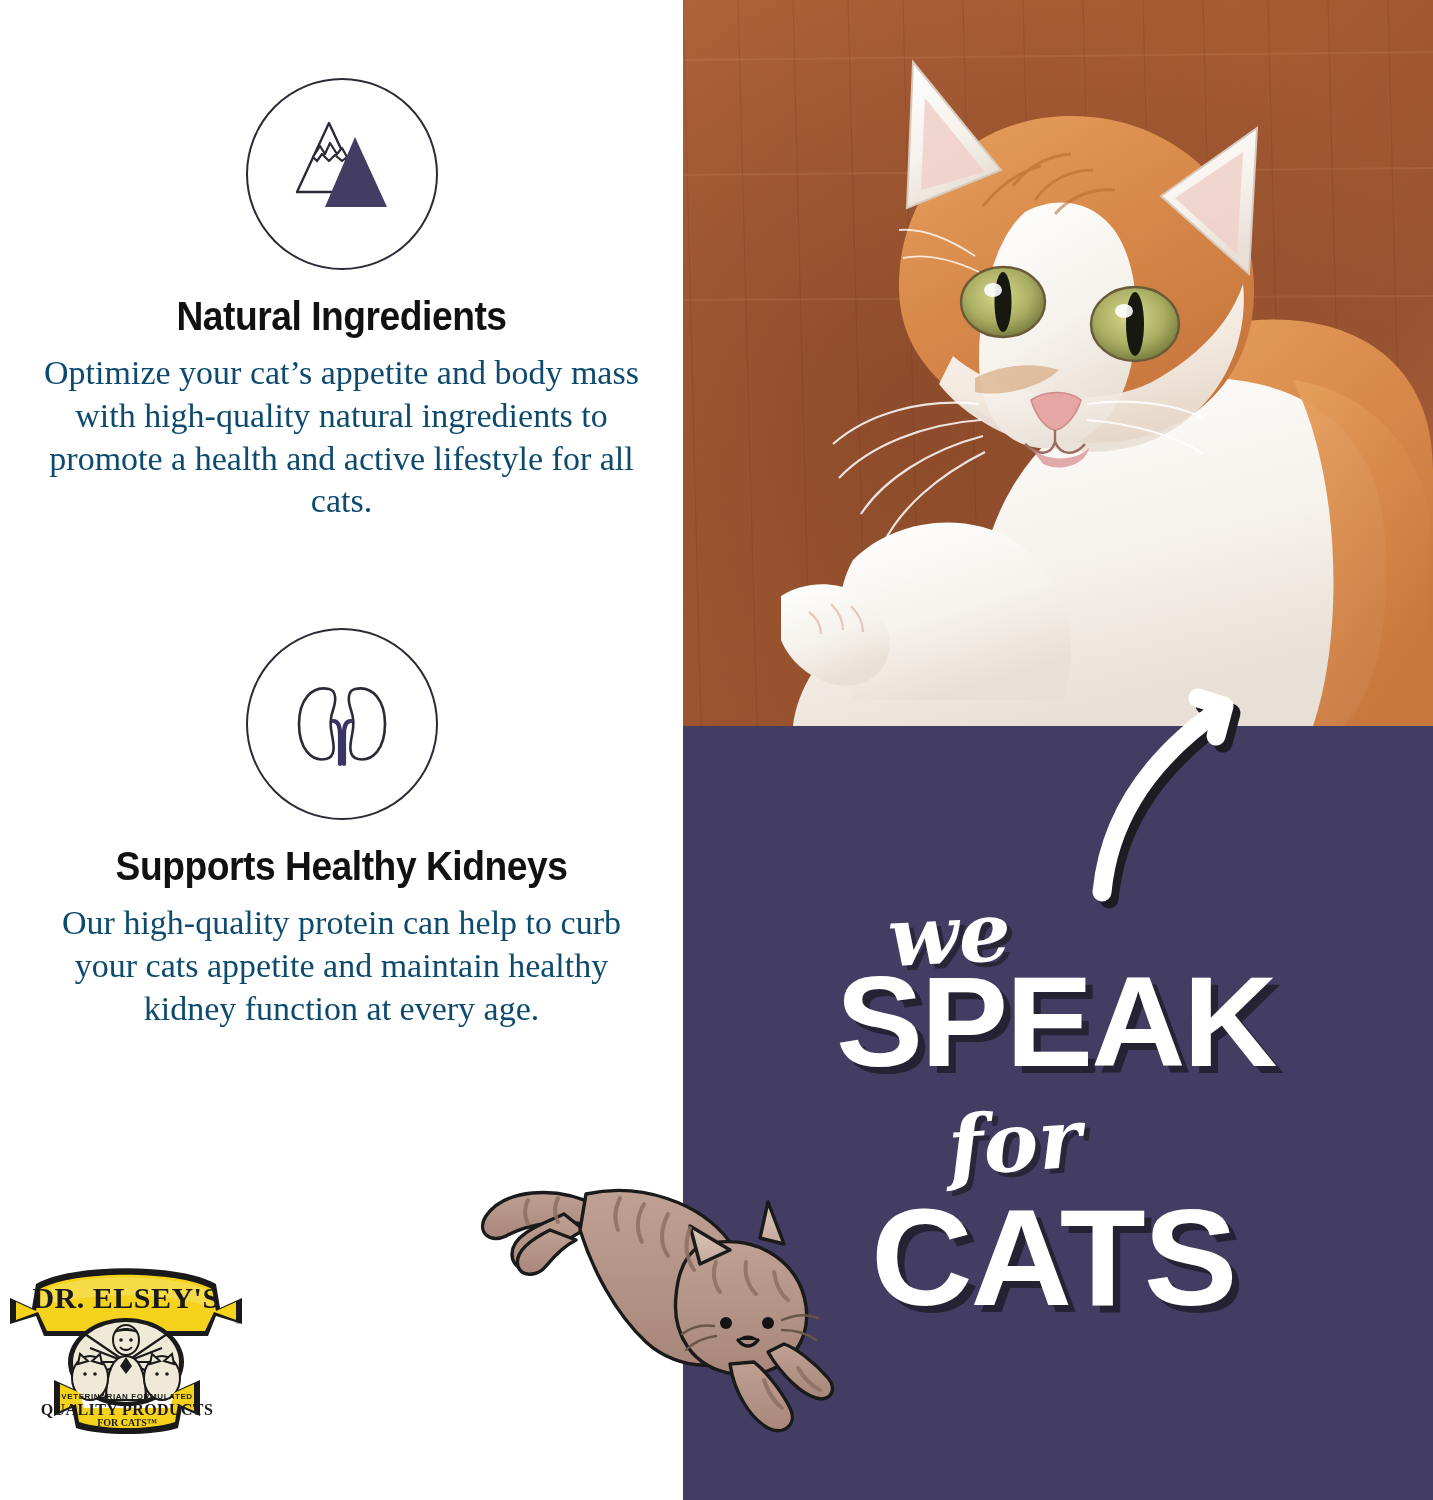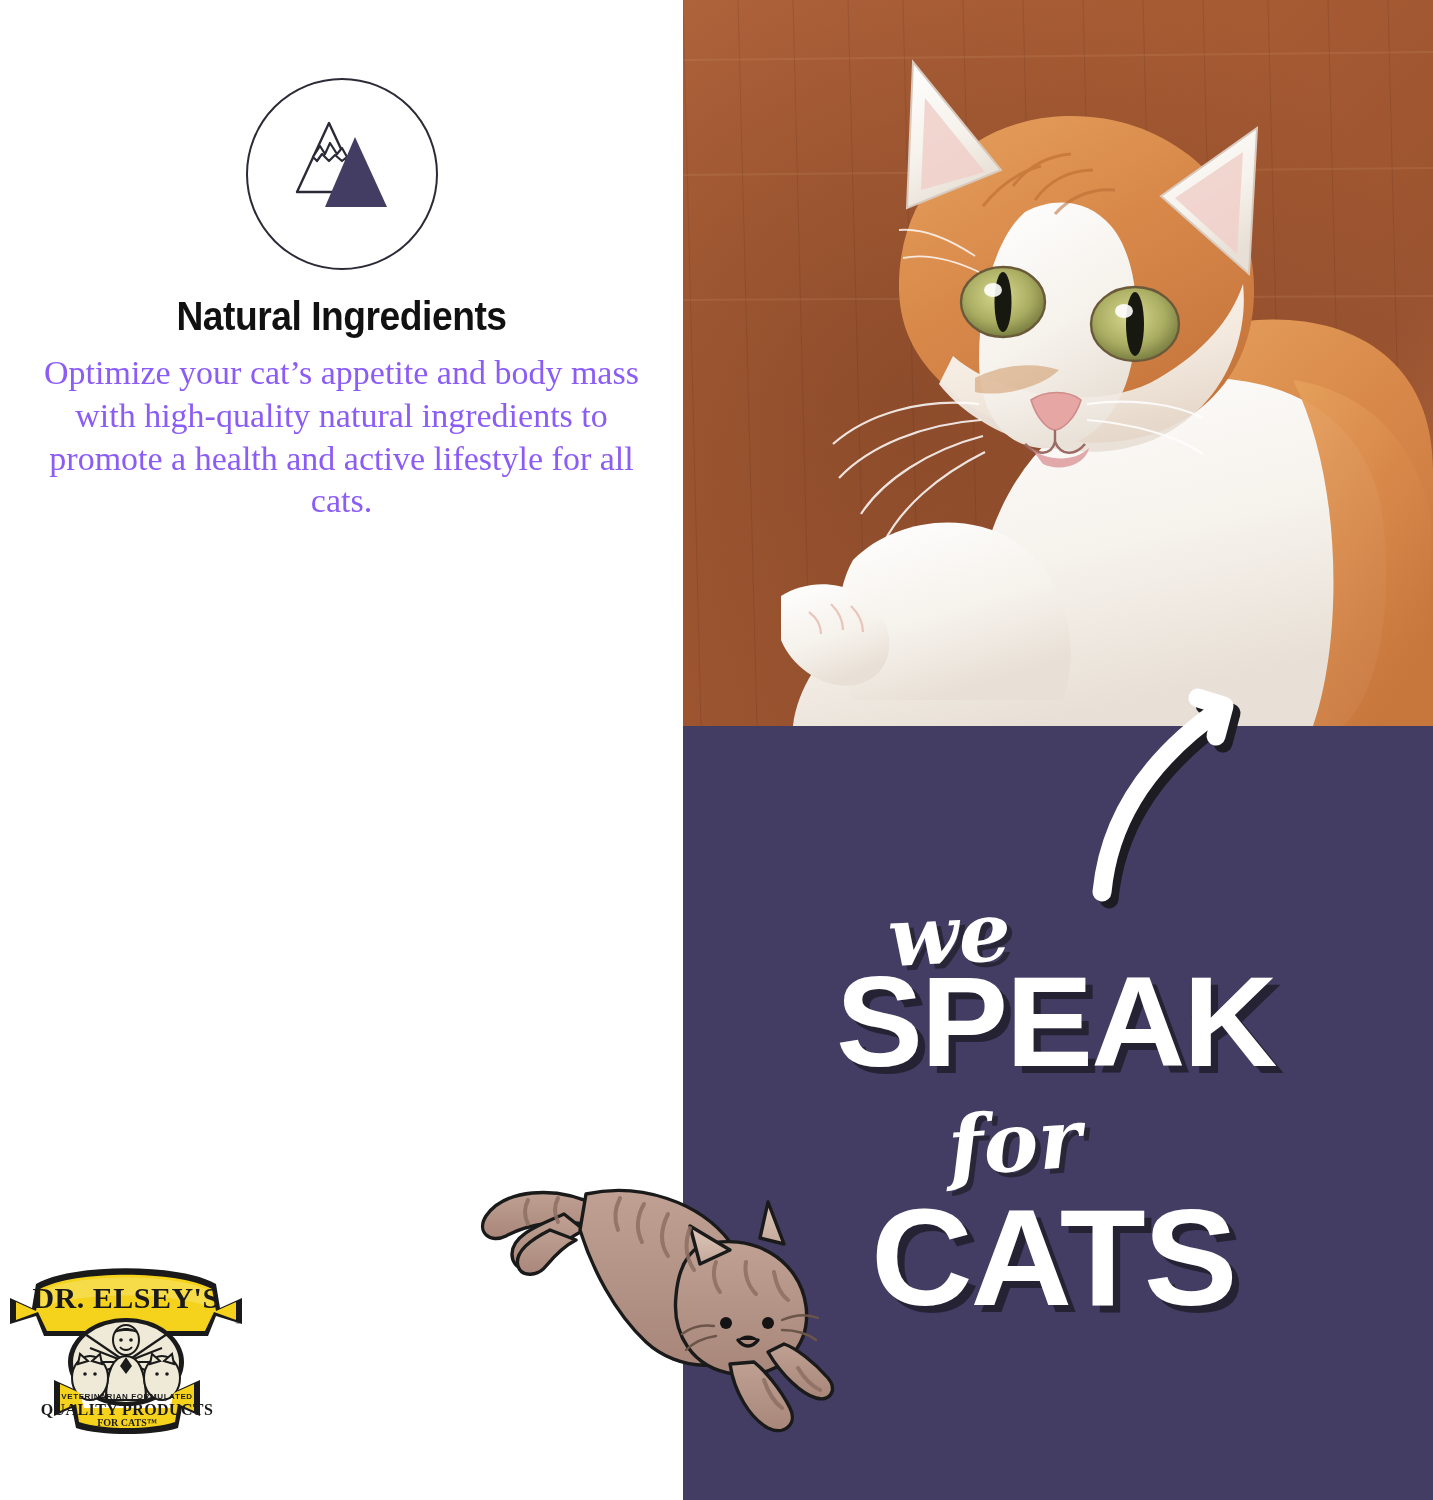--- a/index.html
+++ b/index.html
@@ -52,21 +52,21 @@
     color: #111111;
     letter-spacing: -0.5px;
     margin-top: 24px;
     transform: scaleX(0.93);
   }
 
   .feature-body {
     font-family: "Liberation Serif", serif;
     font-size: 34px;
     line-height: 1.26;
-    color: #8b5cf6;
+    color: #0c4a6e;
     margin: 14px auto 0 auto;
     width: 620px;
   }
 
   
   .logo-wrap {
     position: absolute;
     left: 2px;
     top: 1258px;
     width: 248px;
@@ -158,20 +158,37 @@
         <path d="M30 93 L62 24 L94 93 Z" fill="#ffffff" stroke="#2b2b38" stroke-width="2.4" stroke-linejoin="round"></path>
         <path d="M46 58 L53 47 L58 55 L63 44 L70 55 L75 49 L80 58 L75 62 L68 56 L62 62 L55 55 L50 62 Z" fill="#ffffff" stroke="#2b2b38" stroke-width="2.2" stroke-linejoin="round"></path>
 
         <path d="M58 108 L88 38 L120 108 Z" fill="#433c63"></path>
       </svg>
     </div>
     <div class="feature-title">Natural Ingredients</div>
     <div class="feature-body">Optimize your cat’s appetite and body mass with high-quality natural ingredients to promote a health and active lifestyle for all cats.</div>
   </div>
 
+  <div class="feature feature-2">
+    <div class="icon-circle">
+      <svg width="150" height="150" viewBox="0 0 150 150">
+
+        <path d="M62 40 C44 36 32 52 32 75 C32 99 44 113 59 110 C69 108 67 96 65 86
+                 C63 77 63 69 66 61 C69 52 70 42 62 40 Z" fill="#ffffff" stroke="#2b2b38" stroke-width="2.6" stroke-linejoin="round"></path>
+
+        <path d="M88 40 C106 36 118 52 118 75 C118 99 106 113 91 110 C81 108 83 96 85 86
+                 C87 77 87 69 84 61 C81 52 80 42 88 40 Z" fill="#ffffff" stroke="#2b2b38" stroke-width="2.6" stroke-linejoin="round"></path>
+
+        <path d="M66 72 C72 72 73 78 73 86 L73 115" fill="none" stroke="#3b3563" stroke-width="4.2" stroke-linecap="round"></path>
+        <path d="M84 72 C78 72 77 78 77 86 L77 115" fill="none" stroke="#3b3563" stroke-width="4.2" stroke-linecap="round"></path>
+      </svg>
+    </div>
+    <div class="feature-title">Supports Healthy Kidneys</div>
+    <div class="feature-body">Our high-quality protein can help to curb your cats appetite and maintain healthy kidney function at every age.</div>
+  </div>
 
   <div class="logo-wrap">
     <svg width="248" height="182" viewBox="0 0 248 182">
 
       <path d="M8 66 L8 40 L30 50 L34 26 C70 5 178 5 214 26 L218 50 L240 40 L240 66
                L214 58 L206 78 L42 78 L34 58 Z" fill="#1a1a1a"></path>
 
       <path d="M14 62 L14 44 L34 53 L38 31 C72 12 176 12 210 31 L214 53 L234 44 L234 62
                L212 54 L203 73 L45 73 L36 54 Z" fill="#f5d21c"></path>
 

